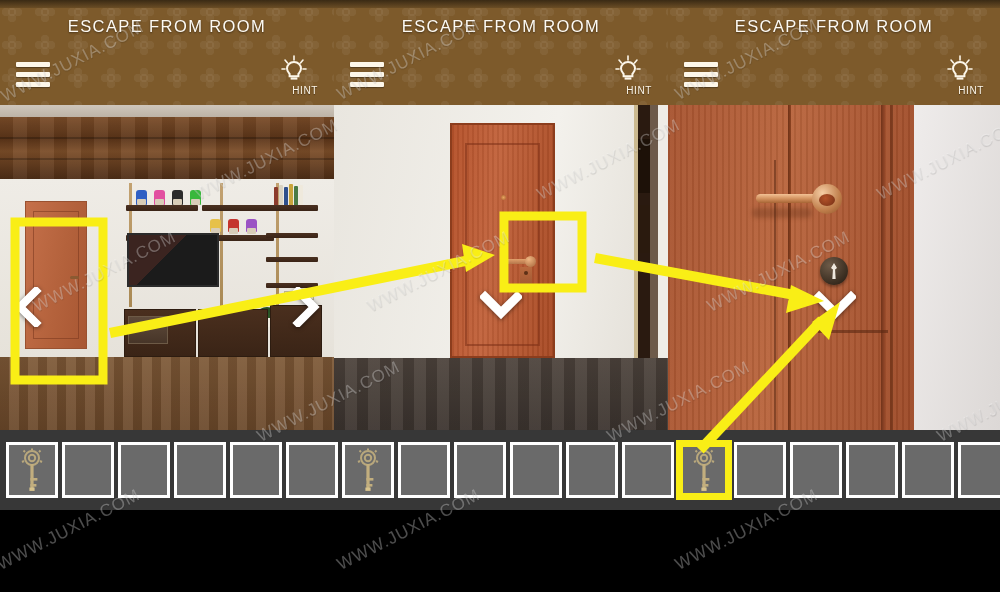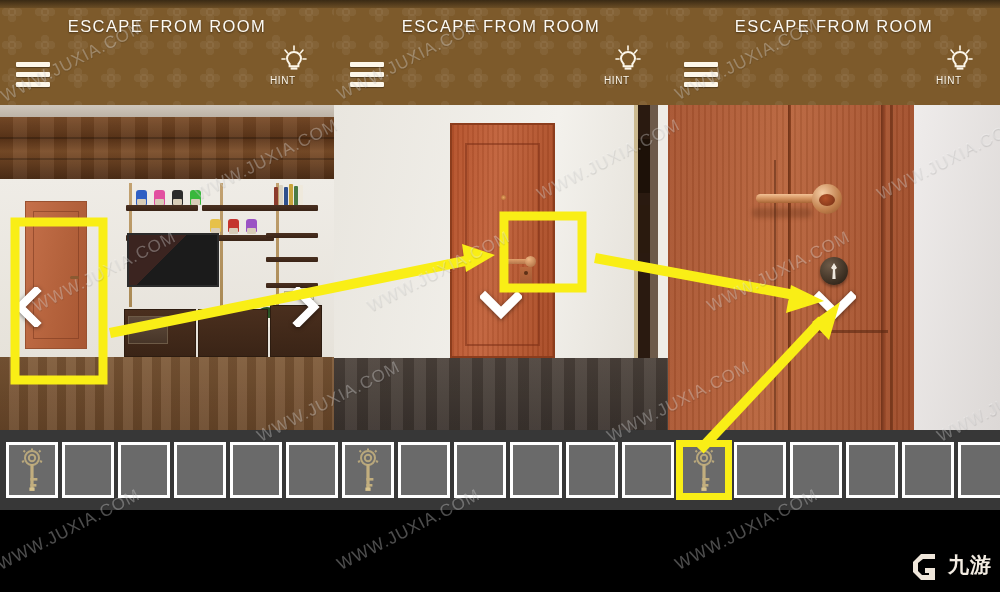--- a/index.html
+++ b/index.html
@@ -36,21 +36,21 @@
   .hdr-title {
     position:absolute; left:0; right:0; top:17px; text-align:center;
     color:#fdfaf4; font-size:16.5px; letter-spacing:1.4px;
     text-shadow:0 1px 2px rgba(0,0,0,.45);
   }
   .burger { position:absolute; left:16px; top:62px; width:34px; height:24px; cursor:pointer; }
   .burger i { display:block; height:5px; background:#fdf7ea; border-radius:1px; margin-bottom:5px;
               box-shadow:0 1px 1px rgba(0,0,0,.35); }
   .burger i:last-child{ margin-bottom:0; }
 
-  .hint { position:absolute; right:16px; top:45px; width:48px; text-align:left; cursor:pointer; }
+  .hint { position:absolute; right:16px; top:55px; width:48px; text-align:right; cursor:pointer; }
   .hint svg { display:block; margin:0 auto; }
   .hint span { display:block; color:#fdf7ea; font-size:10px; letter-spacing:.6px; margin-top:0px;
                text-shadow:0 1px 1px rgba(0,0,0,.4); }
 
   
   .scene { position:absolute; left:0; top:105px; right:0; height:325px; overflow:hidden; }
 
   
   .ceil { position:absolute; left:0; top:0; right:0; height:12px; background:linear-gradient(#cfc6bb,#bdb3a6); }
   .beam { position:absolute; left:0; top:12px; right:0; height:62px;
@@ -462,22 +462,14 @@
     <b style="left:330px; top:520px;">WWW.JUXIA.COM</b>
     <b style="left:530px; top:150px;">WWW.JUXIA.COM</b>
     <b style="left:600px; top:392px;">WWW.JUXIA.COM</b>
     <b style="left:668px; top:50px;">WWW.JUXIA.COM</b>
     <b style="left:700px; top:262px;">WWW.JUXIA.COM</b>
     <b style="left:668px; top:520px;">WWW.JUXIA.COM</b>
     <b style="left:870px; top:150px;">WWW.JUXIA.COM</b>
     <b style="left:930px; top:392px;">WWW.JUXIA.COM</b>
   </div>
 
-  <div class="brand">
-    <div class="mark">
-      <svg width="34" height="34" viewBox="0 0 34 34">
-        <path d="M26 6 L12 6 L4 14 L4 24 L12 32 L26 32 L26 20 L16 20 L16 25 L20 25 L20 27 L13 27 L9 23 L9 15 L14 11 L26 11 Z" fill="#efe6da"></path>
-      </svg>
-    </div>
-    <div class="cn">九游</div>
-  </div>
 
 </div>
 
 </body></html>

